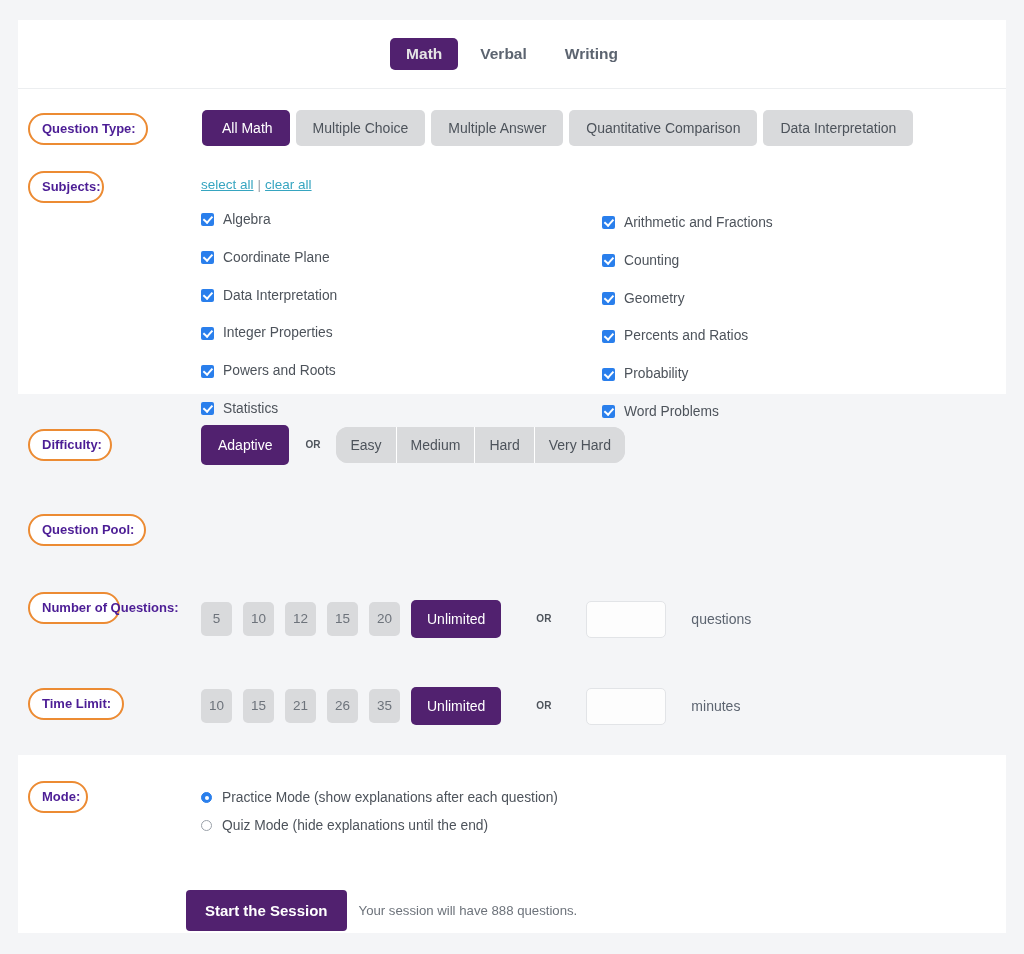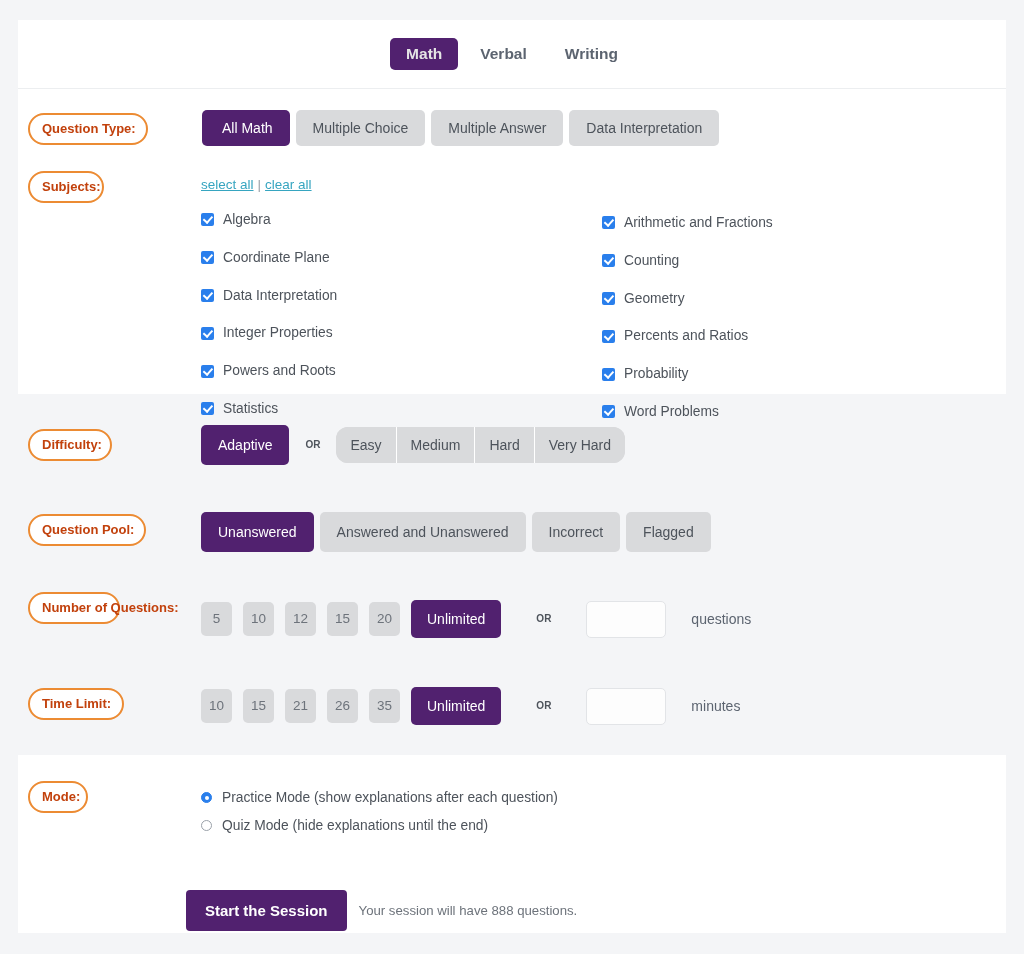--- a/index.html
+++ b/index.html
@@ -62,21 +62,21 @@
     width: 988px;
     box-sizing: border-box;
   }
 
   
   .pill-label {
     position: absolute;
     border: 2px solid #ec8b33;
     border-radius: 18px;
     background: #ffffff;
-    color: #c2410c;
+    color: #4c1d95;
     font-size: 13px;
     font-weight: bold;
     line-height: 1.25;
     padding: 6px 12px;
     box-sizing: border-box;
     white-space: nowrap;
     text-align: left;
   }
 
   
@@ -289,20 +289,21 @@
       <div class="tab">Writing</div>
     </div>
 
   </div>
 
   <div class="pill-label" style="left:28px; top:113px; width:120px;">Question Type:</div>
   <div class="row btn-group" style="left:202px; top:110px; width:800px;">
     <div class="btn sel">All Math</div>
     <div class="btn">Multiple Choice</div>
     <div class="btn">Multiple Answer</div>
+    <div class="btn">Quantitative Comparison</div>
     <div class="btn">Data Interpretation</div>
   </div>
 
   <div class="pill-label" style="left:28px; top:171px; width:76px;">Subjects:</div>
   <div class="links" style="left:201px; top:178px;">
     <a>select all</a><span class="sep">|</span><a>clear all</a>
   </div>
 
   <div class="subj-col" style="left:201px; top:213px;">
     <div class="subj">
@@ -364,26 +365,20 @@
     <span class="or-text">OR</span>
     <div class="btn-joined">
       <div class="btn">Easy</div>
       <div class="btn">Medium</div>
       <div class="btn">Hard</div>
       <div class="btn">Very Hard</div>
     </div>
   </div>
 
   <div class="pill-label" style="left:28px; top:514px; width:118px;">Question Pool:</div>
-  <div class="row btn-group" style="left:201px; top:512px; width:600px;">
-    <div class="btn sel" style="padding:13px 17px;">Unanswered</div>
-    <div class="btn" style="padding:13px 17px;">Answered and Unanswered</div>
-    <div class="btn" style="padding:13px 17px;">Incorrect</div>
-    <div class="btn" style="padding:13px 17px;">Flagged</div>
-  </div>
 
   <div class="pill-label" style="left:28px; top:592px; width:92px;">Number of Questions:</div>
   <div class="row btn-group" style="left:201px; top:600px; width:720px; gap:11px;">
     <div class="btn-num">5</div>
     <div class="btn-num">10</div>
     <div class="btn-num">12</div>
     <div class="btn-num">15</div>
     <div class="btn-num">20</div>
     <div class="btn sel" style="padding:12px 16px;">Unlimited</div>
     <span class="or-text" style="margin-left:24px;">OR</span>

